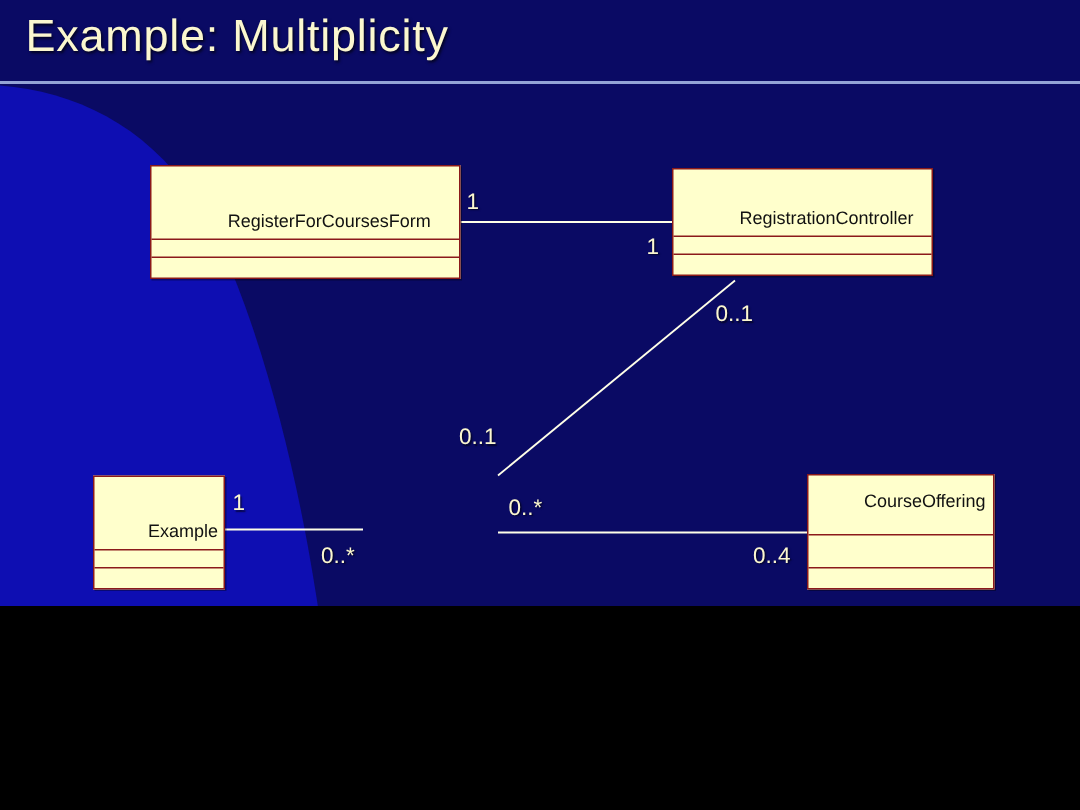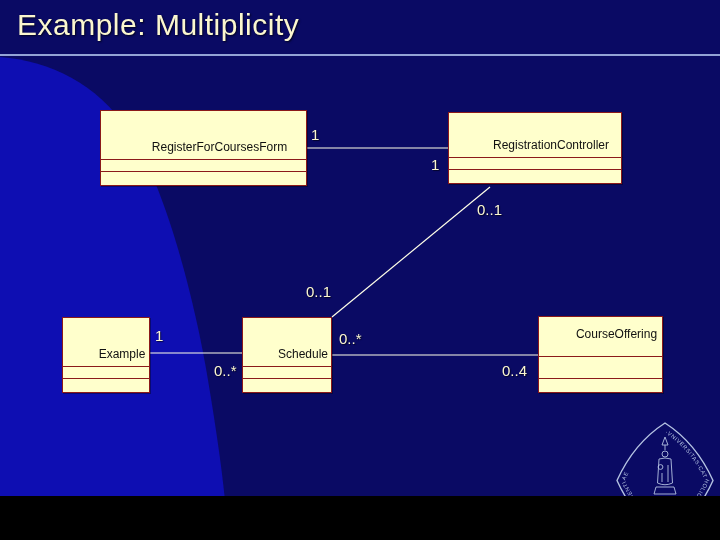--- a/index.html
+++ b/index.html
@@ -10,21 +10,21 @@
     --box-text:#111111;
     --assoc-line:#ffffe8;
     --accent-text:#fbf7cf;
     --rule:#93a3d6;
     --footer-rule:#8b99ce;
     --seal:#b4c2e2;
     --page-number:#9899c2;
   }
   html,body{margin:0;padding:0;background:#000;}
   .slide{
-    position:relative;width:720px;height:496px;overflow:hidden;
+    position:relative;width:720px;height:404px;overflow:hidden;
     background:var(--background);
     font-family:"Liberation Sans","DejaVu Sans",sans-serif;
   }
   .layer{position:absolute;left:0;top:0;width:720px;height:540px;pointer-events:none;}
   .title{
     position:absolute;left:17px;top:8px;
     font-size:30px;letter-spacing:0.5px;
     color:var(--accent-text);
     text-shadow:1px 1px 2px rgba(0,0,0,0.7);
     white-space:nowrap;
@@ -90,25 +90,20 @@
     <div class="uml-attrs"></div>
     <div class="uml-ops"></div>
   </div>
 
   <div class="uml-class" style="left:62px;top:317px;width:88px;height:76px;">
     <div class="uml-name">Example</div>
     <div class="uml-attrs"></div>
     <div class="uml-ops"></div>
   </div>
 
-  <div class="uml-class" style="left:242px;top:317px;width:90px;height:76px;">
-    <div class="uml-name">Schedule</div>
-    <div class="uml-attrs"></div>
-    <div class="uml-ops"></div>
-  </div>
 
   <div class="uml-class" style="left:538px;top:316px;width:125px;height:77px;gap:10px;">
     <div class="uml-name">CourseOffering</div>
     <div class="uml-attrs"></div>
     <div class="uml-ops"></div>
   </div>
 
   <span class="mult" style="left:311px;top:127px;">1</span>
   <span class="mult" style="left:431px;top:157px;">1</span>
   <span class="mult" style="left:477px;top:202px;">0..1</span>

